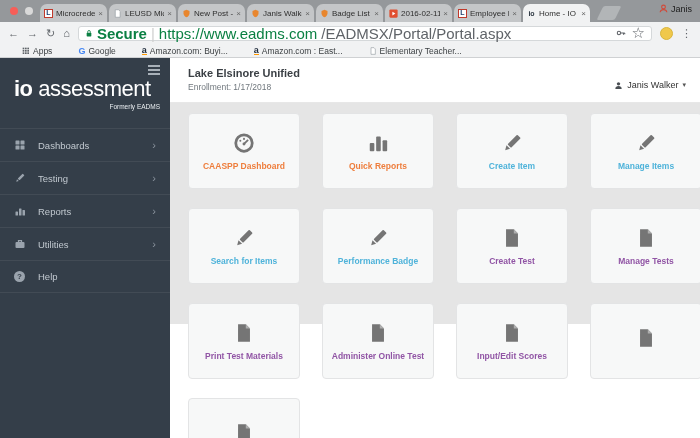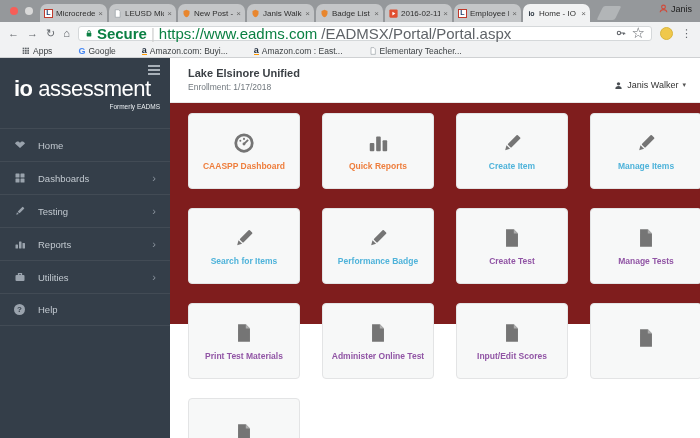--- a/index.html
+++ b/index.html
@@ -64,21 +64,21 @@
   .mitem { height:33px; display:flex; align-items:center; padding:0 14px; color:#c2c9d0; font-size:9.5px;
            border-top:1px solid rgba(255,255,255,0.07); cursor:pointer; }
   .mitem:last-child { border-bottom:1px solid rgba(255,255,255,0.07); }
   .micon { width:13px; margin-right:11px; display:inline-flex; color:#9aa3ad; }
   .micon svg { width:12px; height:12px; }
   .mchev { margin-left:auto; color:#8a939d; font-size:11px; }
   .qmark { width:11px; height:11px; border-radius:50%; background:#9aa3ad; color:#343e49; font-size:8px;
            font-weight:bold; text-align:center; line-height:11px; }
 
   
-  .main { position:absolute; left:170px; top:0; width:530px; height:266px; background:#7f1d1d; }
+  .main { position:absolute; left:170px; top:0; width:530px; height:266px; background:#e5e5e5; }
   .main-header { position:relative; height:45px; border-bottom:1px solid #e7e7e7; background:#fff; }
   .district { position:absolute; left:18px; top:9px; font-size:11px; font-weight:bold; color:#3a3f44; }
   .enrollment { position:absolute; left:18px; top:24px; font-size:8.5px; color:#70777d; }
   .userbox { position:absolute; right:14px; top:14px; display:flex; align-items:center; gap:4px;
              font-size:9px; color:#333;margin-top:8px; }
   .userbox svg { width:9px; height:9px; }
   .caret { font-size:7px; color:#555; }
 
   .cards { position:absolute; left:18px; top:55px; display:grid;
            grid-template-columns:repeat(4,112px); grid-auto-rows:76px; gap:19px 22px; }
@@ -245,28 +245,20 @@
       <div class="logo">
         <div class="logo-line">
           <span class="logo-io">io</span><span class="logo-rest"> assessment</span>
         </div>
         <div class="logo-tag">Formerly EADMS</div>
       </div>
       <div class="menu">
         <div class="mitem">
           <span class="micon">
             <svg viewBox="0 0 24 24">
-                <path d="M2 9c3-5 7.5-5 10-1 2.5-4 7-4 10 1l-10 9z" fill="#9aa3ad"></path>
-              </svg>
-          </span>
-          <span>Home</span>
-        </div>
-        <div class="mitem">
-          <span class="micon">
-            <svg viewBox="0 0 24 24">
                 <g fill="#9aa3ad">
                   <rect x="3" y="3" width="8" height="8" rx="1"></rect>
                   <rect x="13" y="3" width="8" height="8" rx="1"></rect>
                   <rect x="3" y="13" width="8" height="8" rx="1"></rect>
                   <rect x="13" y="13" width="8" height="8" rx="1"></rect>
                 </g>
               </svg>
           </span>
           <span>Dashboards</span>
           <span class="mchev">›</span>

